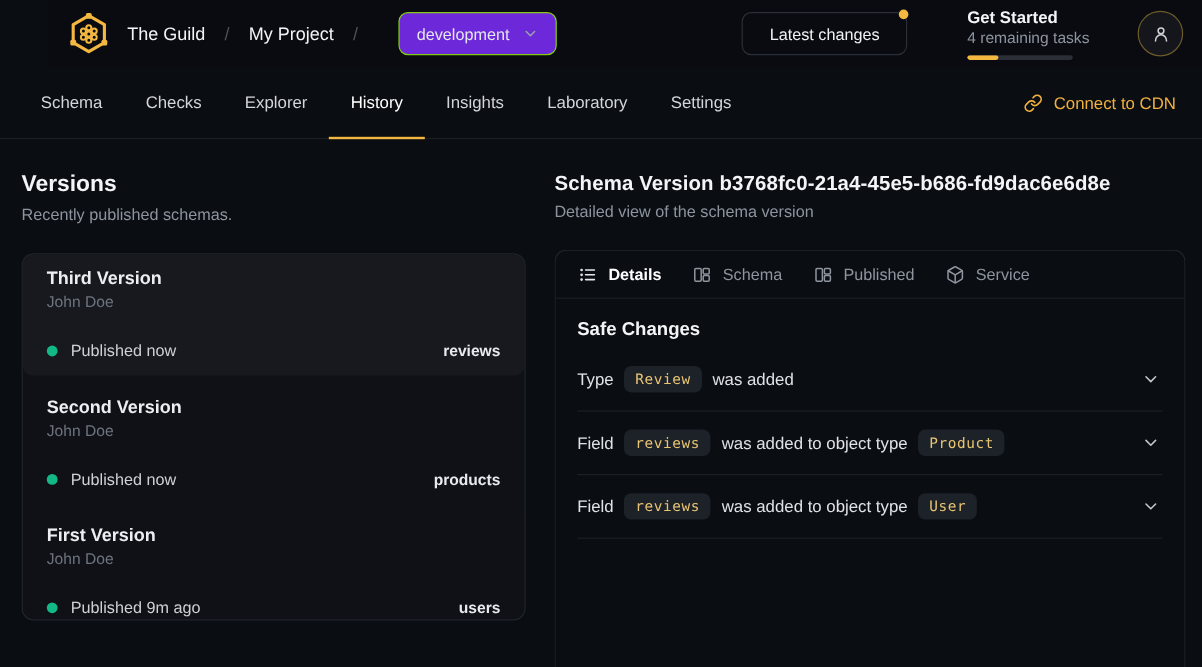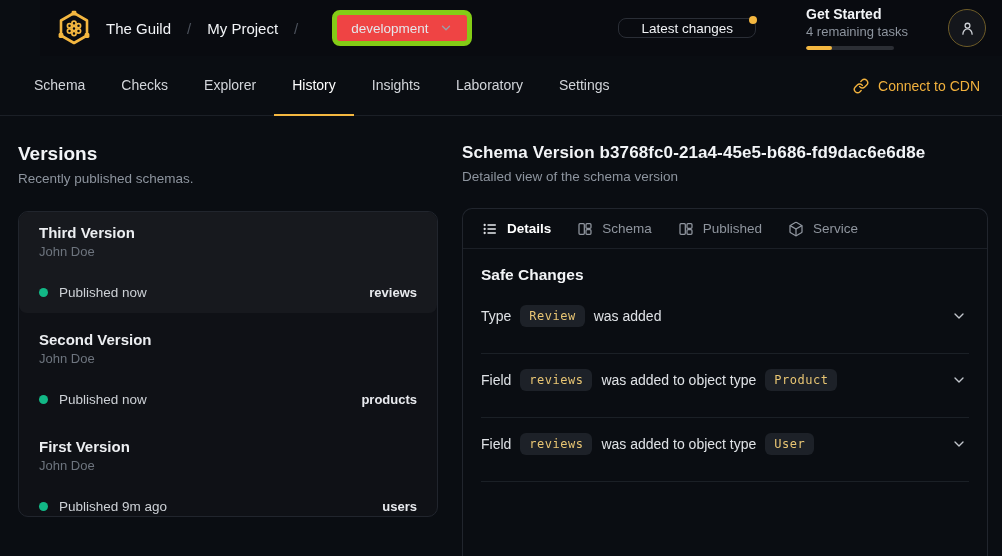--- a/index.html
+++ b/index.html
@@ -15,28 +15,28 @@
   
   .header {
     height:56px; display:flex; align-items:center;
     padding:0 16px; background:#090b10;margin-left:40px;
   }
   .logo-wrap { width:36px; height:36px; margin-right:14px; cursor:pointer; }
   .crumb { font-size:15px; font-weight:500; color:#f2f4f7; cursor:pointer; white-space:nowrap; }
   .crumb-sep { color:#4c525c; font-size:15px; margin:0 16px; }
   .target-select {
     margin-left:18px; height:36px; display:flex; align-items:center; gap:10px;
-    padding:0 14px; border:5px solid #84cc16; border-radius:8px;
-    background:#ef4444; color:#e4e7eb; font-size:13.5px; cursor:pointer;
+    padding:0 14px; border:1px solid #84cc16; border-radius:8px;
+    background:#6d28d9; color:#e4e7eb; font-size:13.5px; cursor:pointer;
   }
   .target-select .chev { color:#9aa1ab; }
 
   .header-right { margin-left:auto; display:flex; align-items:center; }
   .latest-btn {
-    position:relative; height:20px; padding:0 22px;
+    position:relative; height:36px; padding:0 22px;
     border:1px solid #2a2e36; border-radius:8px; background:transparent;
     color:#f0f2f5; font-size:13.5px; font-family:inherit; cursor:pointer;
   }
   .latest-dot {
     position:absolute; top:-3px; right:-2px; width:8px; height:8px;
     border-radius:50%; background:#f4b740;
   }
   .get-started { margin-left:50px; width:90px; cursor:pointer; }
   .gs-title { font-size:14px; font-weight:700; color:#f2f4f7; }
   .gs-sub { font-size:13px; color:#8d949e; margin-top:2px; white-space:nowrap; }
@@ -103,21 +103,21 @@
     font-size:13.5px; color:#8f959e; cursor:pointer;
   }
   .detail-tab.active { color:#ffffff; font-weight:600; }
   .detail-tab.active svg { stroke:#e8eaee; }
   .detail-tab svg { stroke:#8f959e; }
 
   .detail-body { padding:17px 18px 0; }
   .section-title { font-size:15.5px; font-weight:700; color:#f2f4f6; margin-bottom:6px; }
   .change-row {
     display:flex; align-items:center; gap:9px;
-    padding:15px 2px 26px 0; border-bottom:1px solid #1b2026;
+    padding:15px 2px 15px 0; border-bottom:1px solid #1b2026;
     font-size:14px; color:#dfe2e6; cursor:pointer;
   }
   .code-badge {
     background:#1d2128; border-radius:6px; padding:4px 9px;
     font-family:"DejaVu Sans Mono", monospace; font-size:12px; color:#e8c573;
     letter-spacing:.5px; white-space:nowrap;
   }
   .row-chev { margin-left:auto; color:#c2c6cc; }
 </style>
 </head>

